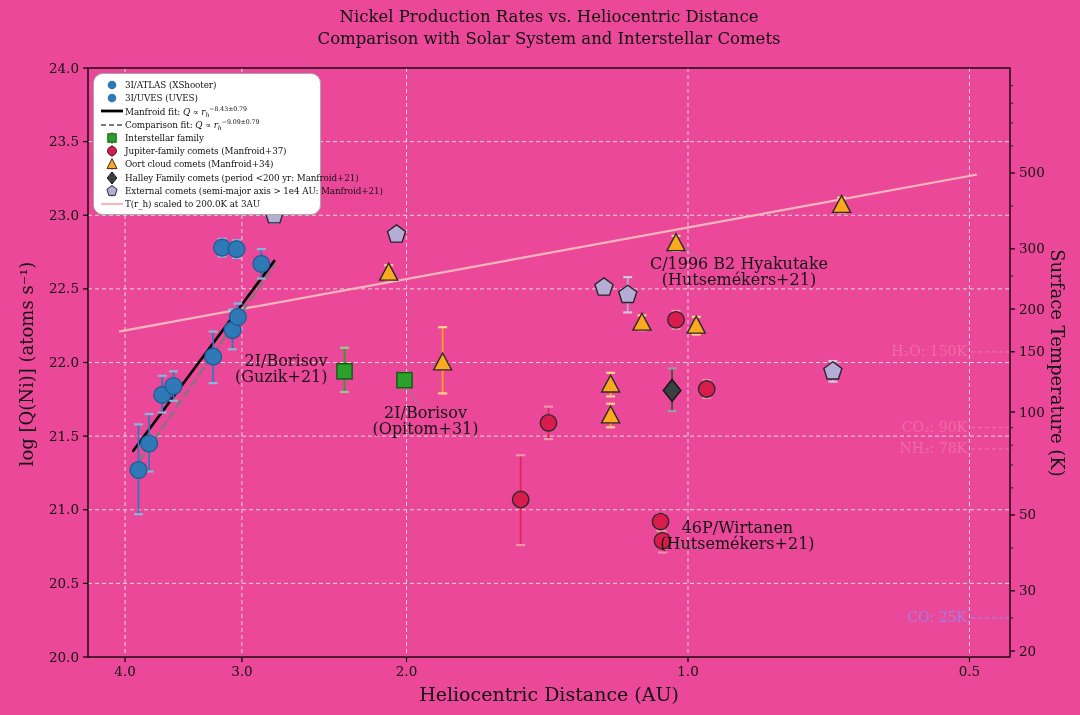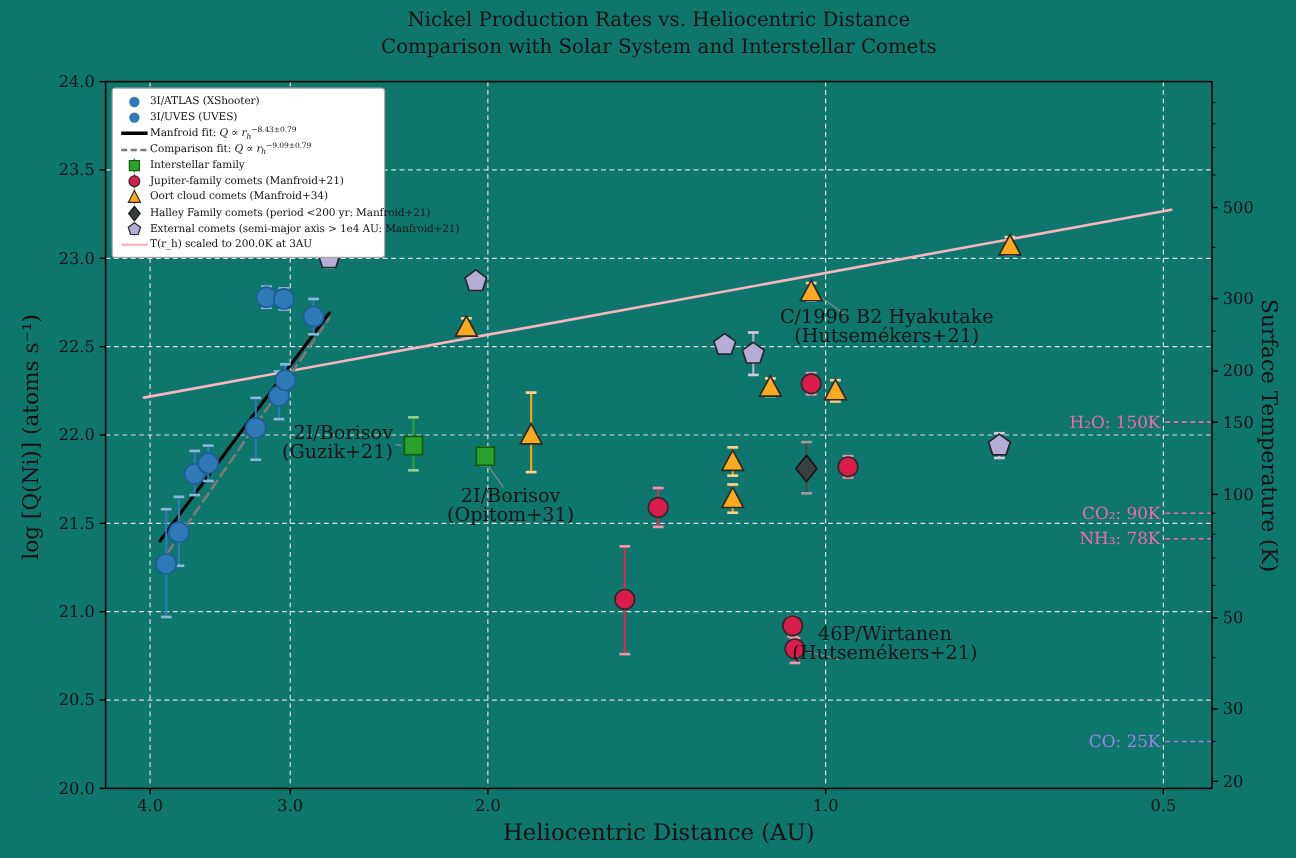--- a/index.html
+++ b/index.html
@@ -1,29 +1,29 @@
 <!DOCTYPE html>
 <html><head>
 <meta charset="utf-8">
 <style>
   html,body{margin:0;padding:0;background:#fff;}
-  .canvas{position:relative;width:1080px;height:715px;background:#0f766e;overflow:hidden;
+  .canvas{position:relative;width:1080px;height:715px;background:#ec4899;overflow:hidden;
           font-family:"DejaVu Serif","Liberation Serif",serif;color:#000;}
   .title{position:absolute;left:0;top:6px;width:1080px;text-align:center;transform:translateX(9px);
          font-size:16.5px;line-height:22px;color:#111;}
   .title span{display:block;}
   svg#plot{position:absolute;left:0;top:0;}
   .xlabel{position:absolute;left:0;top:683px;width:1080px;text-align:center;transform:translateX(9px);
           font-size:19px;color:#111;}
   .ylabel{position:absolute;left:-122px;top:352px;width:300px;height:24px;text-align:center;
           transform:rotate(-90deg);font-size:18px;color:#111;}
   .ylabel-right{position:absolute;left:906px;top:351px;width:300px;height:24px;text-align:center;
           transform:rotate(90deg);font-size:18px;color:#111;}
   .legend{position:absolute;left:93px;top:73px;width:228px;background:#ffffff;
-          border:1px solid #a9a9a9;border-radius:3px;padding:4px 5px 3px 5px;box-sizing:border-box;}
+          border:1px solid #a9a9a9;border-radius:10px;padding:4px 5px 3px 5px;box-sizing:border-box;}
   .lg-row{display:flex;align-items:center;height:13.3px;}
   .lg-marker{width:26px;flex:0 0 26px;display:flex;align-items:center;justify-content:center;}
   .lg-label{font-size:8.8px;letter-spacing:-0.1px;white-space:nowrap;color:#111;}
   .lg-i{font-style:italic;}
   .lg-sub{font-size:6.3px;vertical-align:-2px;font-style:italic;}
   .lg-sup{font-size:6.3px;vertical-align:3.5px;}
   .annotation{position:absolute;font-size:16px;line-height:16px;color:#141414;text-align:center;white-space:nowrap;}
   .annotation.right{text-align:right;}
 </style>
 </head>
@@ -310,21 +310,21 @@
         </span>
         <span class="lg-label"><span>Interstellar family</span></span>
       </div>
       <div class="lg-row">
         <span class="lg-marker">
           <svg width="26" height="14">
             <line x1="13" y1="1" x2="13" y2="13" stroke="#dc2a53" stroke-width="1.2"></line>
             <circle cx="13" cy="7" r="4.5" fill="#d91c4c" stroke="#2a2a2a" stroke-width="1"></circle>
           </svg>
         </span>
-        <span class="lg-label"><span>Jupiter-family comets (Manfroid+21)</span></span>
+        <span class="lg-label"><span>Jupiter-family comets (Manfroid+37)</span></span>
       </div>
       <div class="lg-row">
         <span class="lg-marker">
           <svg width="26" height="14">
             <line x1="13" y1="1" x2="13" y2="13" stroke="#f6a21a" stroke-width="1.2"></line>
             <path d="M 13,1.8 L 18,11.6 L 8,11.6 Z" fill="#fba91f" stroke="#2a2a2a" stroke-width="1"></path>
           </svg>
         </span>
         <span class="lg-label"><span>Oort cloud comets (Manfroid+34)</span></span>
       </div>

